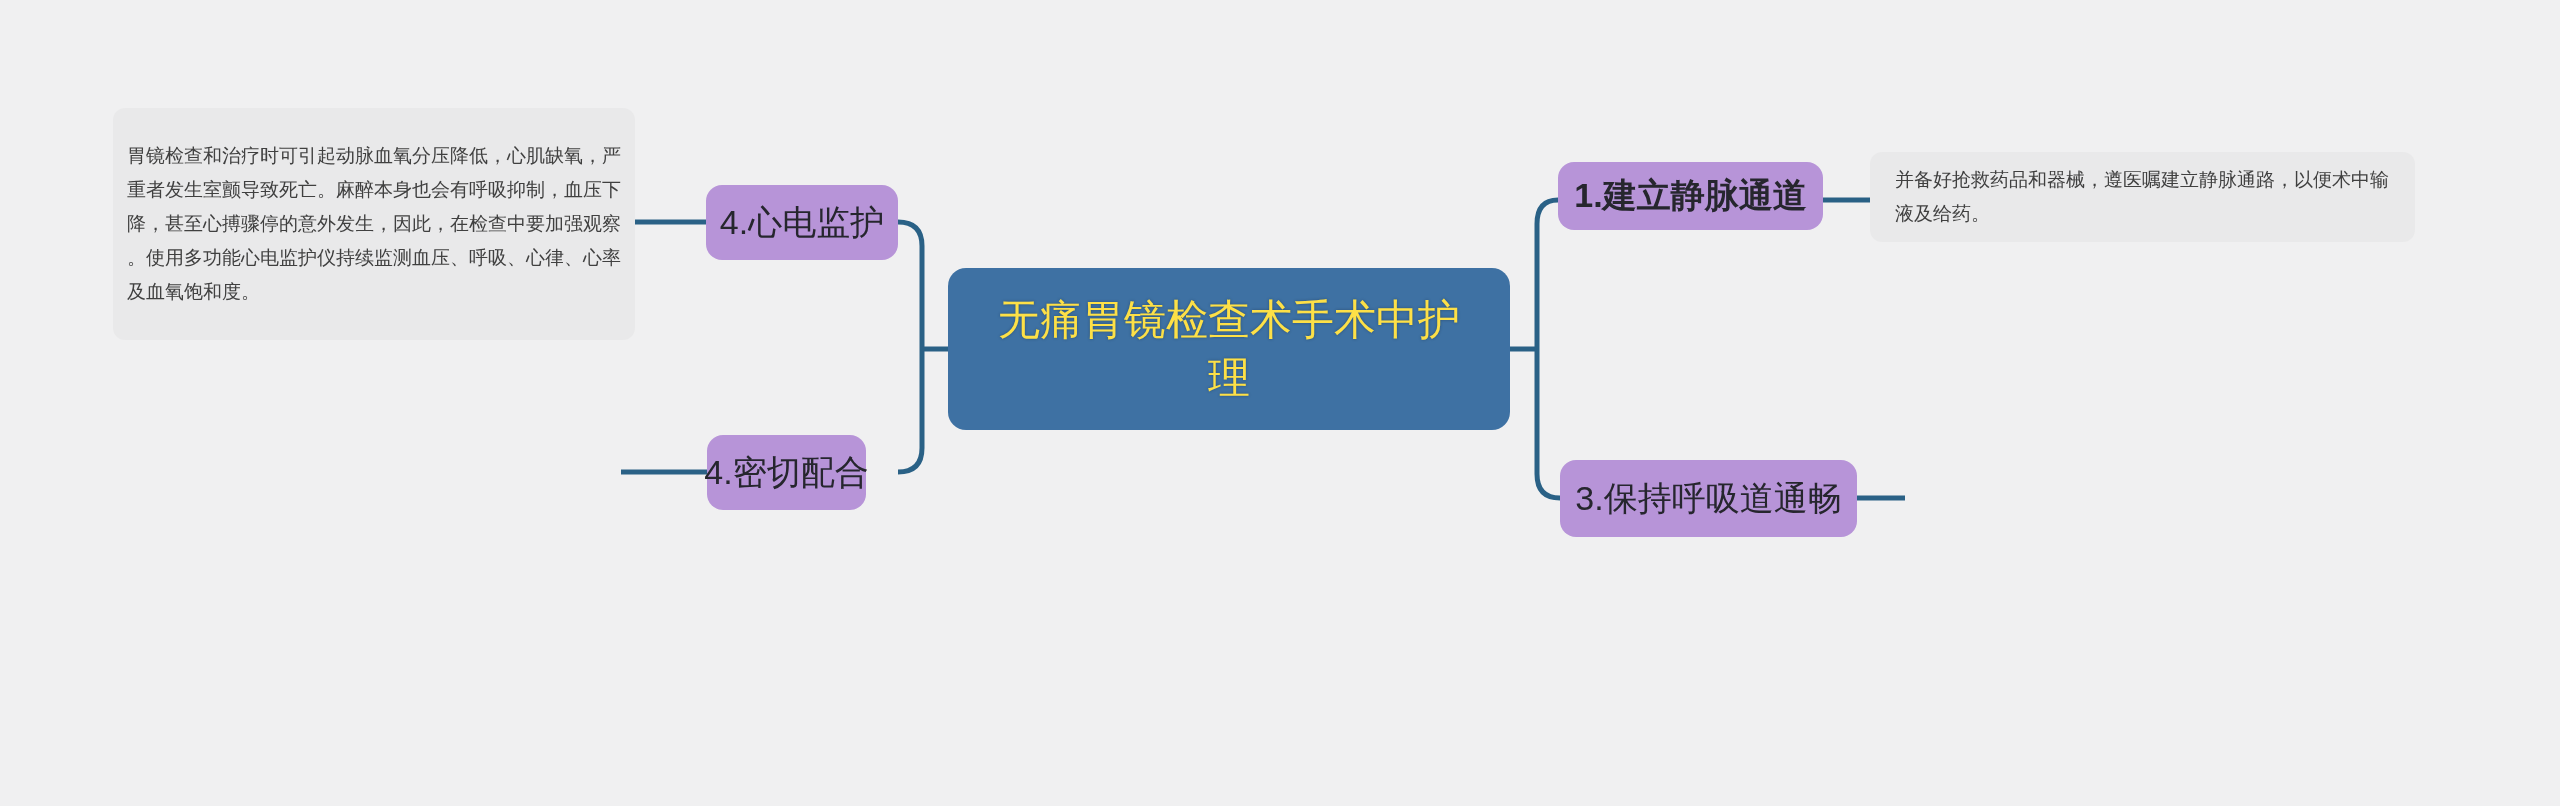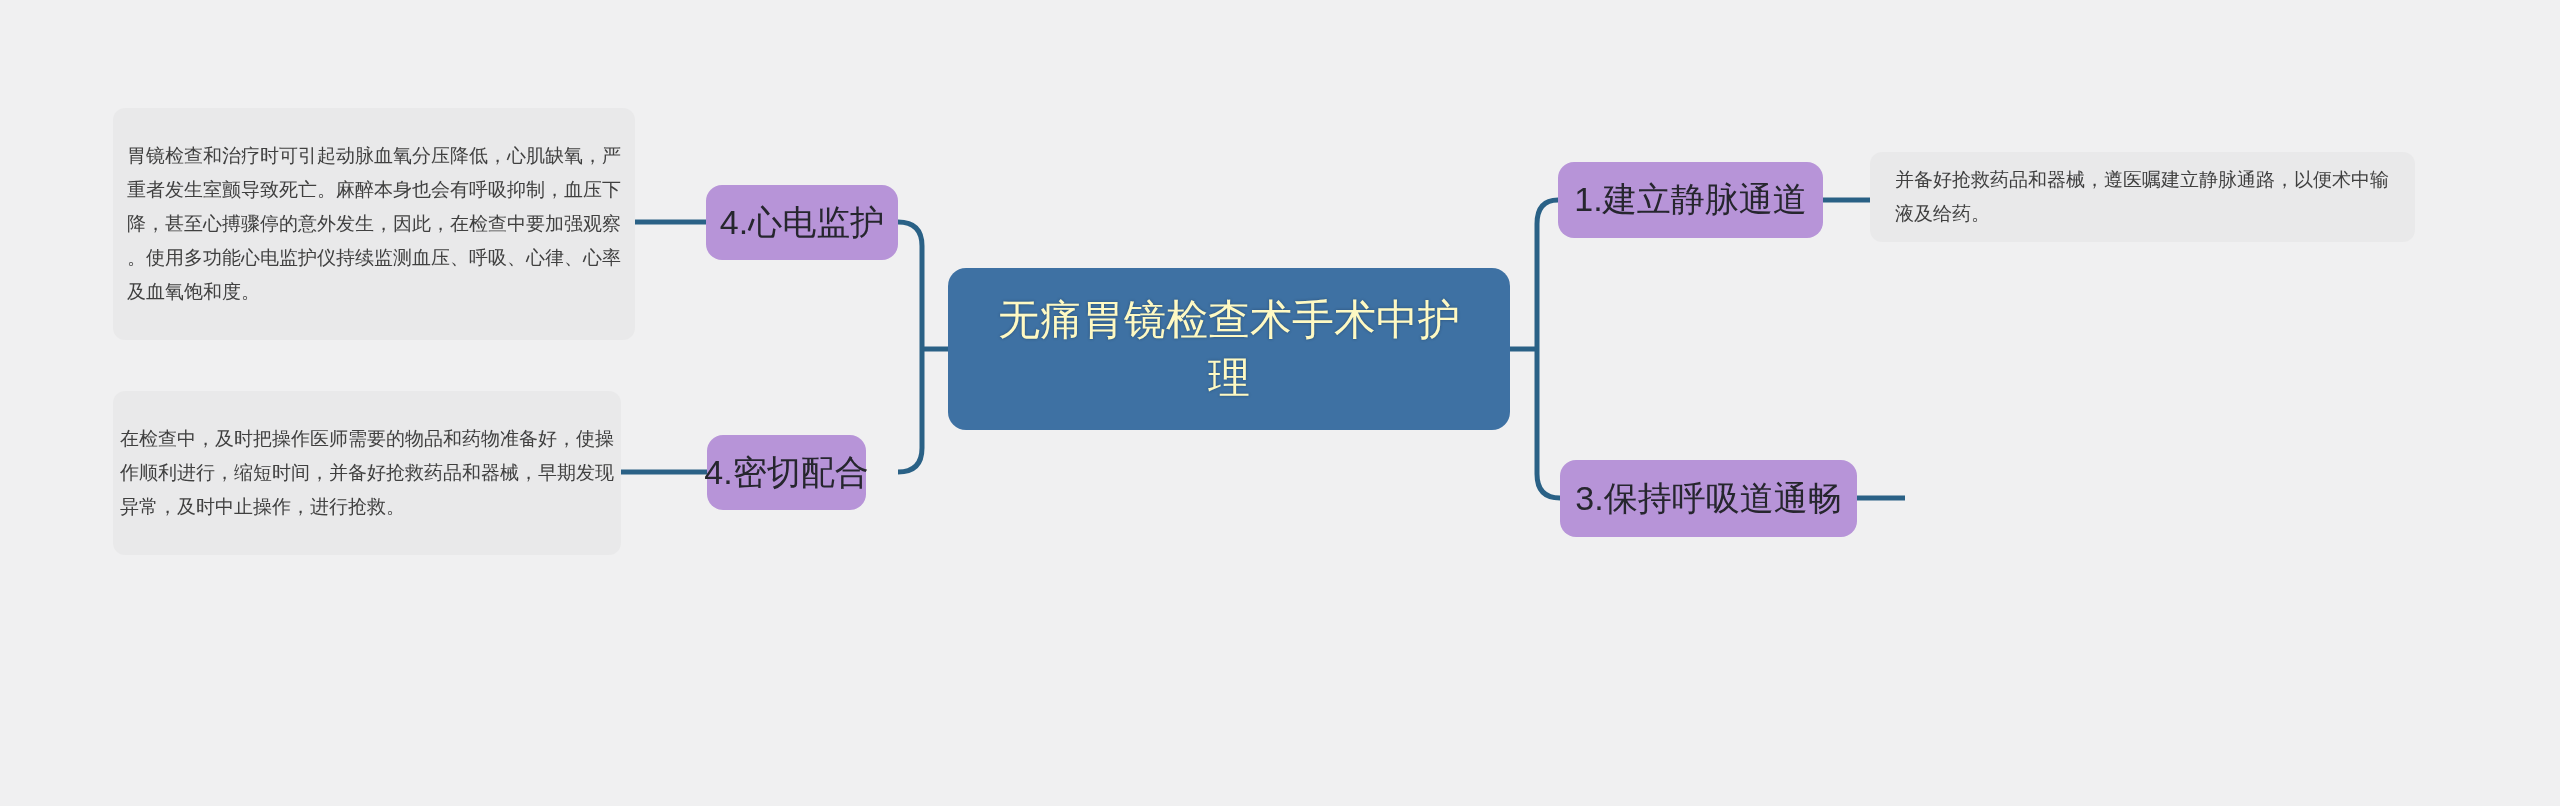--- a/index.html
+++ b/index.html
@@ -50,38 +50,38 @@
     color: #26262e;
     font-size: 34px;
     display: flex;
     align-items: center;
     justify-content: center;
     white-space: nowrap;
   }
   .root-node {
     background: #3e71a3;
     border-radius: 18px;
-    color: #fef9c3;
+    color: #fde047;
     font-size: 42px;
     line-height: 58px;
     text-align: center;
     word-break: break-all;
     line-break: anywhere;
     display: flex;
     align-items: center;
     justify-content: center;
     text-shadow: 0 0 3px rgba(20,40,60,0.45);
   }
   
   #note-2     { left: 113px;  top: 108px; width: 522px; height: 232px; padding: 14px 14px; }
   #note-4     { left: 113px;  top: 391px; width: 508px; height: 164px; padding: 14px 7px;  }
   #node-2     { left: 706px;  top: 185px; width: 192px; height: 75px; }
   #node-4     { left: 707px;  top: 435px; width: 159px; height: 75px; }
   #root       { left: 948px;  top: 268px; width: 562px; height: 162px; padding: 0 40px; }
-  #node-1     { left: 1558px; top: 162px; width: 265px; height: 76px; }
+  #node-1     { left: 1558px; top: 162px; width: 265px; height: 68px; font-weight: bold; }
   #node-3     { left: 1560px; top: 460px; width: 297px; height: 77px; align-items: center; }
   #note-1     { left: 1870px; top: 152px; width: 545px; height: 90px;  padding: 10px 25px; }
   #note-3     { left: 1905px; top: 301px; width: 540px; height: 391px; padding: 8px 23px;  }
 </style>
 </head>
 <body>
 
 <div id="canvas">
 
   <svg id="connectors" viewBox="0 0 2560 806" xmlns="http://www.w3.org/2000/svg">
@@ -92,23 +92,20 @@
     <path d="M1510 349 H1537"></path>
     <path d="M1558 200 Q1537 200 1537 224 L1537 474 Q1537 498 1560 498"></path>
     <path d="M1823 200 H1870"></path>
     <path d="M1857 498 H1905"></path>
   </svg>
 
   <div id="note-2" class="note">
     <span>胃镜检查和治疗时可引起动脉血氧分压降低，心肌缺氧，严重者发生室颤导致死亡。麻醉本身也会有呼吸抑制，血压下降，甚至心搏骤停的意外发生，因此，在检查中要加强观察。使用多功能心电监护仪持续监测血压、呼吸、心律、心率及血氧饱和度。</span>
   </div>
 
-  <div id="note-4" class="note">
-    <span>在检查中，及时把操作医师需要的物品和药物准备好，使操作顺利进行，缩短时间，并备好抢救药品和器械，早期发现异常，及时中止操作，进行抢救。</span>
-  </div>
 
   <div id="node-2" class="node branch-node">
     <span>4.心电监护</span>
   </div>
 
   <div id="node-4" class="node branch-node">
     <span>4.密切配合</span>
   </div>
 
   <div id="root" class="node root-node">

